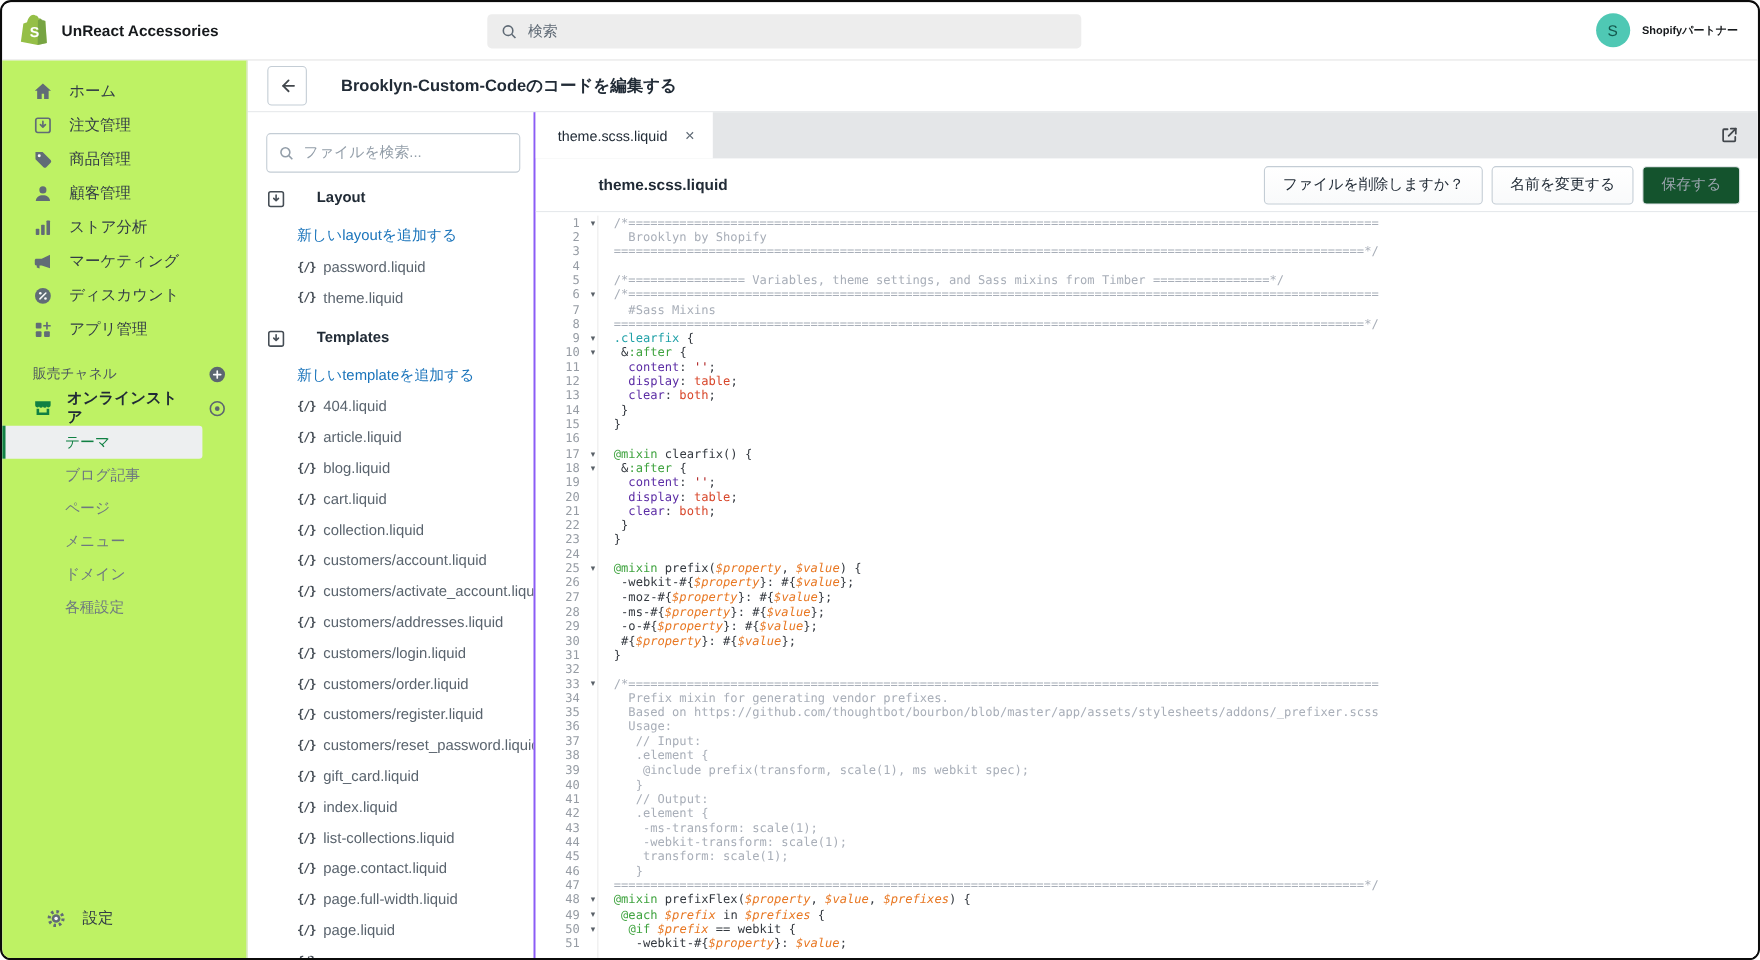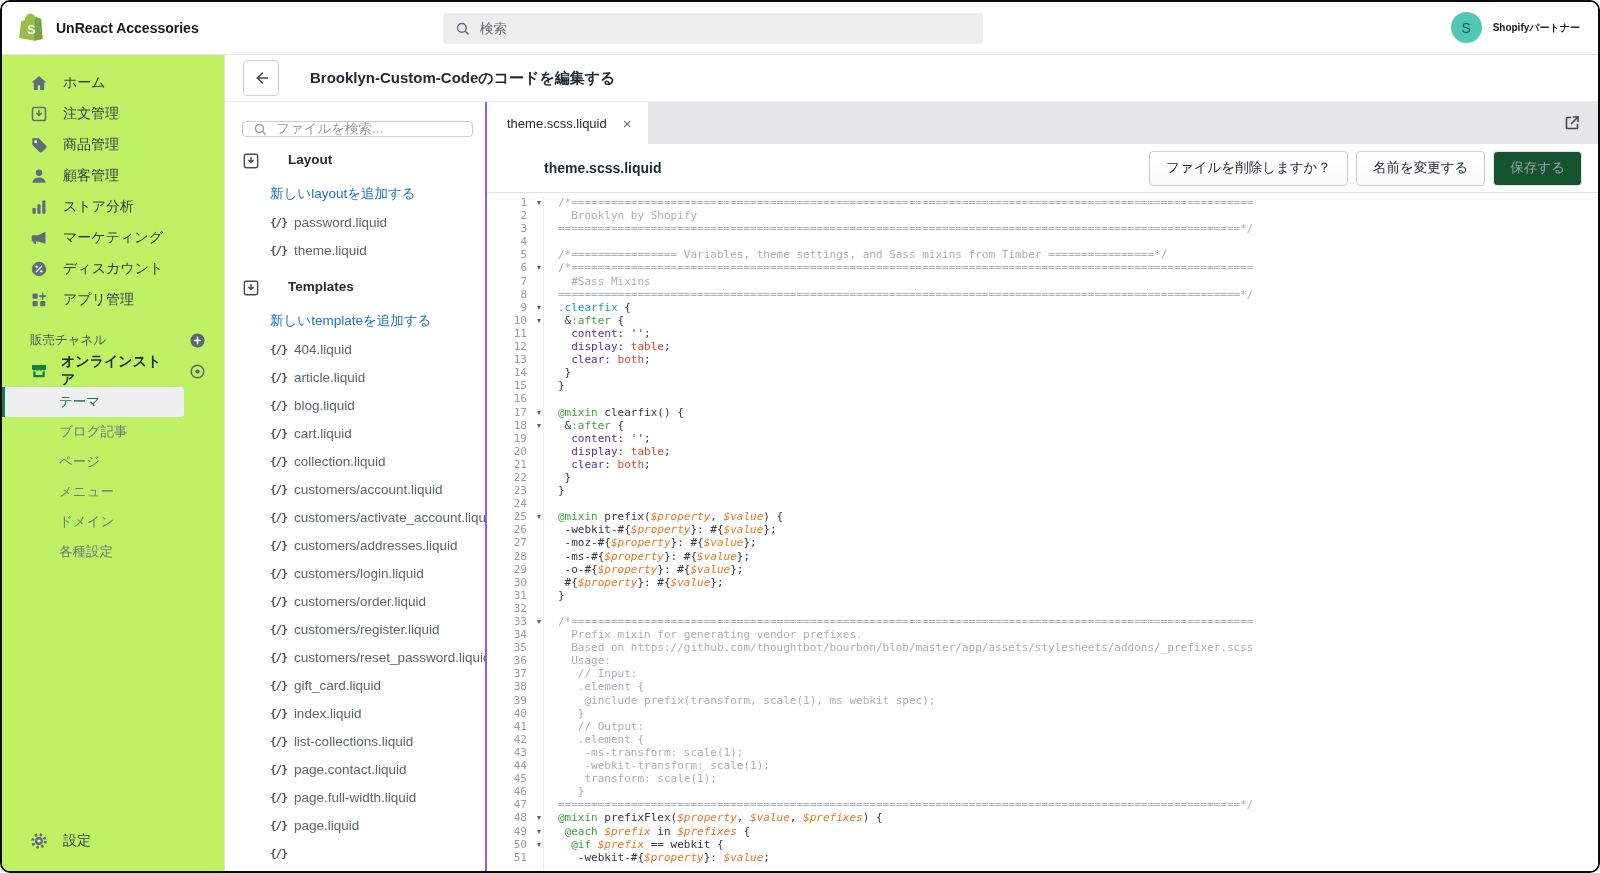--- a/index.html
+++ b/index.html
@@ -21,38 +21,38 @@
   .app{display:flex;height:817px;}
   .sidebar{width:223px;flex-shrink:0;background:#bef264;border-right:1px solid #e3e3e3;position:relative;padding-top:12px;box-sizing:border-box;}
   .nav-item{display:flex;align-items:center;gap:15px;height:31px;padding-left:28px;font-size:14px;font-weight:500;color:#323c46;cursor:pointer;}
   .nav-item svg{flex-shrink:0;}
   .channel-header{display:flex;align-items:center;justify-content:space-between;margin:17px 18px 6px 28px;font-size:12.5px;color:#4c575f;}
   .online-store{display:flex;align-items:center;gap:13px;height:32px;padding-left:28px;padding-right:18px;font-size:14px;font-weight:bold;color:#212b36;cursor:pointer;}
   .online-store .grow{flex:1;}
   .child{position:relative;display:flex;align-items:center;height:30px;padding-left:57px;margin-right:40px;font-size:13.5px;color:#6e7880;cursor:pointer;}
   .child.selected{background:#edeff0;color:#108043;border-radius:0 3px 3px 0;}
   .child.selected::before{content:"";position:absolute;left:0;top:0;bottom:0;width:3px;background:#108043;}
-  .settings-row{position:absolute;left:0;bottom:16px;display:flex;align-items:center;gap:15px;padding-left:28px;height:30px;width:100%;
+  .settings-row{position:absolute;left:12px;bottom:16px;display:flex;gap:15px;padding-left:28px;height:30px;width:100%;
                 font-size:14px;font-weight:500;color:#323c46;cursor:pointer;box-sizing:border-box;}
 
   
   .main{flex:1;min-width:0;display:flex;flex-direction:column;background:#fff;}
   .page-header{height:46px;flex-shrink:0;border-bottom:1px solid #e7e9eb;display:flex;align-items:center;padding:0 16px 0 18px;}
   .back-btn{width:34px;height:34px;border:1px solid #c4cdd5;border-radius:4px;background:#fff;display:flex;align-items:center;justify-content:center;cursor:pointer;}
   .page-title{margin-left:31px;font-size:15px;font-weight:bold;color:#212b36;}
   .header-actions{margin-left:auto;display:flex;gap:8px;}
   .btn{height:35px;border:1px solid #c4cdd5;border-radius:4px;background:linear-gradient(#ffffff,#f9fafb);
        display:flex;align-items:center;gap:9px;padding:0 16px;font-size:13.5px;color:#212b36;cursor:pointer;white-space:nowrap;}
   .btn.disabled{background:#14532d;border-color:#e2e6e9;color:#9ba5ae;cursor:default;}
 
   .content{flex:1;min-height:0;display:flex;}
 
   
   .file-panel{width:260px;flex-shrink:0;box-sizing:border-box;padding:19px 0 0 17px;overflow:hidden;}
-  .file-search{width:231px;height:16px;box-sizing:border-box;border:1px solid #c4cdd5;border-radius:4px;background:#fff;
+  .file-search{width:231px;height:36px;box-sizing:border-box;border:1px solid #c4cdd5;border-radius:4px;background:#fff;
                display:flex;align-items:center;gap:8px;padding:0 10px;color:#939ea9;font-size:13.5px;cursor:text;}
   .tree-section{margin-top:15px;}
   .section-header{display:flex;gap:28px;height:28px;font-size:13.5px;font-weight:bold;color:#212b36;cursor:pointer;}
   .add-link{display:flex;align-items:center;height:28px;padding-left:28px;font-size:13.5px;color:#1a74bb;cursor:pointer;white-space:nowrap;}
   .file-item{display:flex;align-items:center;gap:7px;height:28px;padding-left:28px;font-size:13.5px;color:#5a646e;white-space:nowrap;cursor:pointer;}
   .code-glyph{font-family:"DejaVu Sans Mono",monospace;font-size:11px;font-weight:bold;color:#454d55;letter-spacing:-1px;flex-shrink:0;}
 
   
   .editor{flex:1;min-width:0;display:flex;flex-direction:column;border-left:2px solid #8b5cf6;}
   .tabbar{height:42px;flex-shrink:0;background:#e4e6e8;display:flex;align-items:stretch;position:relative;}

